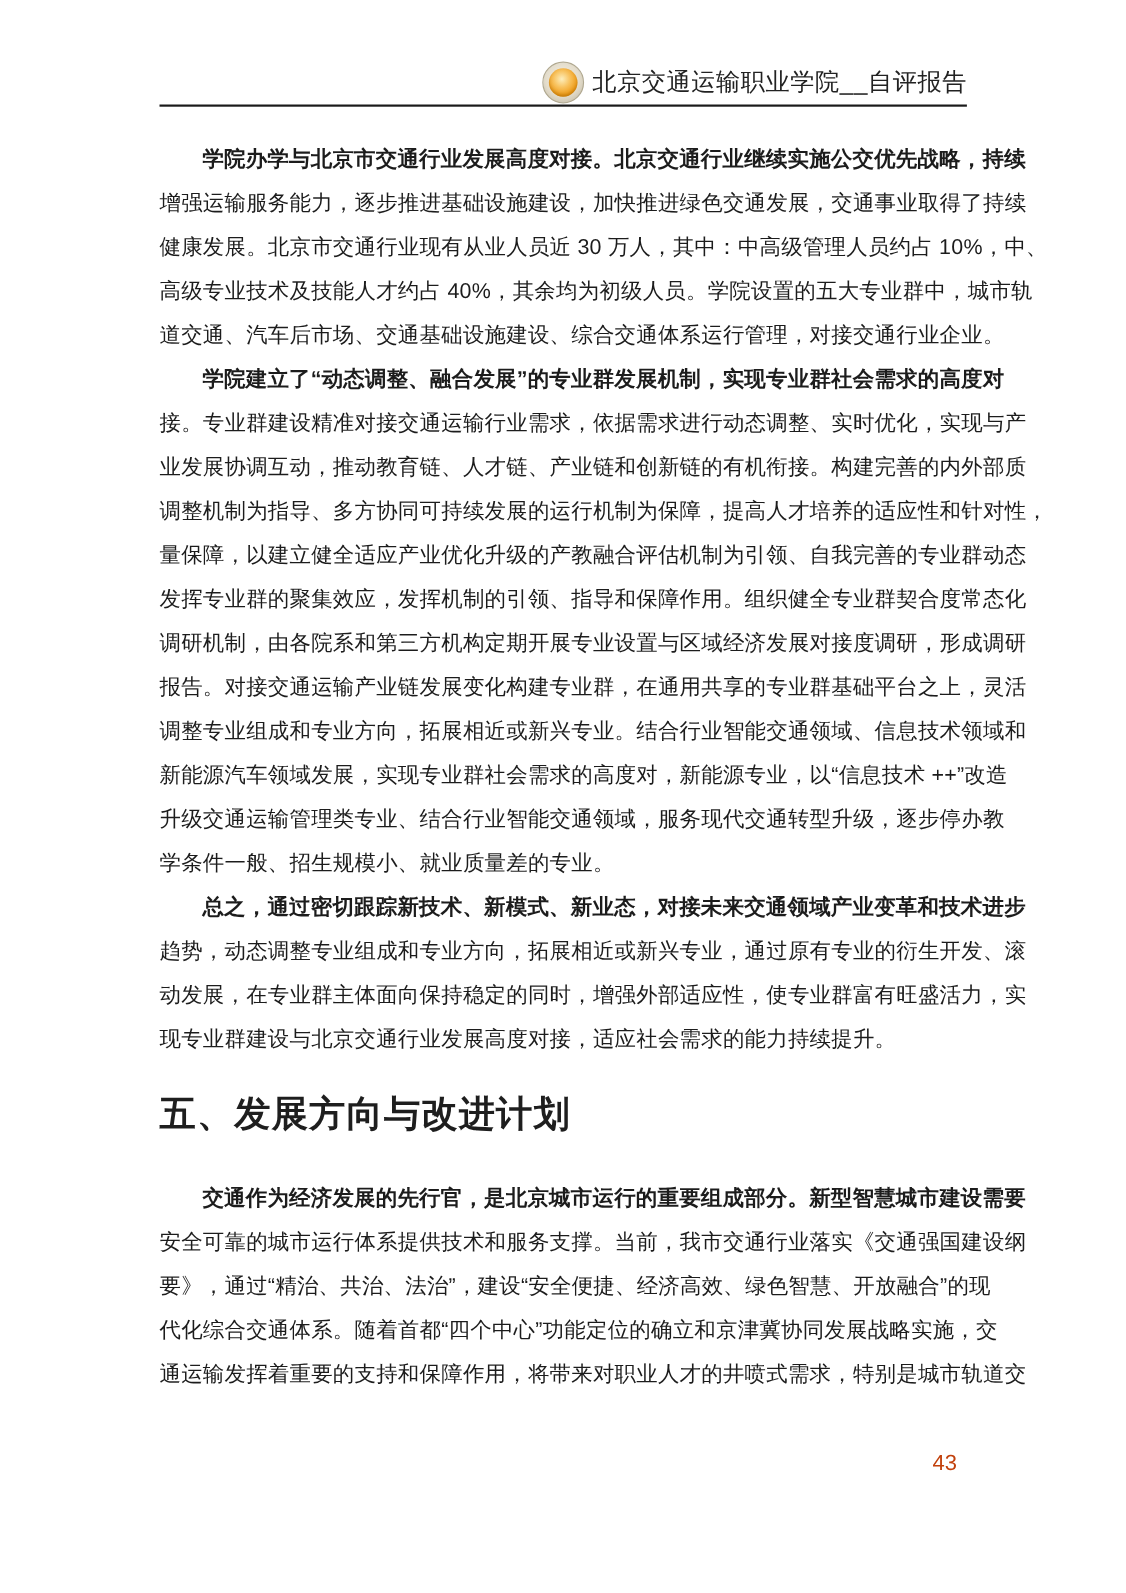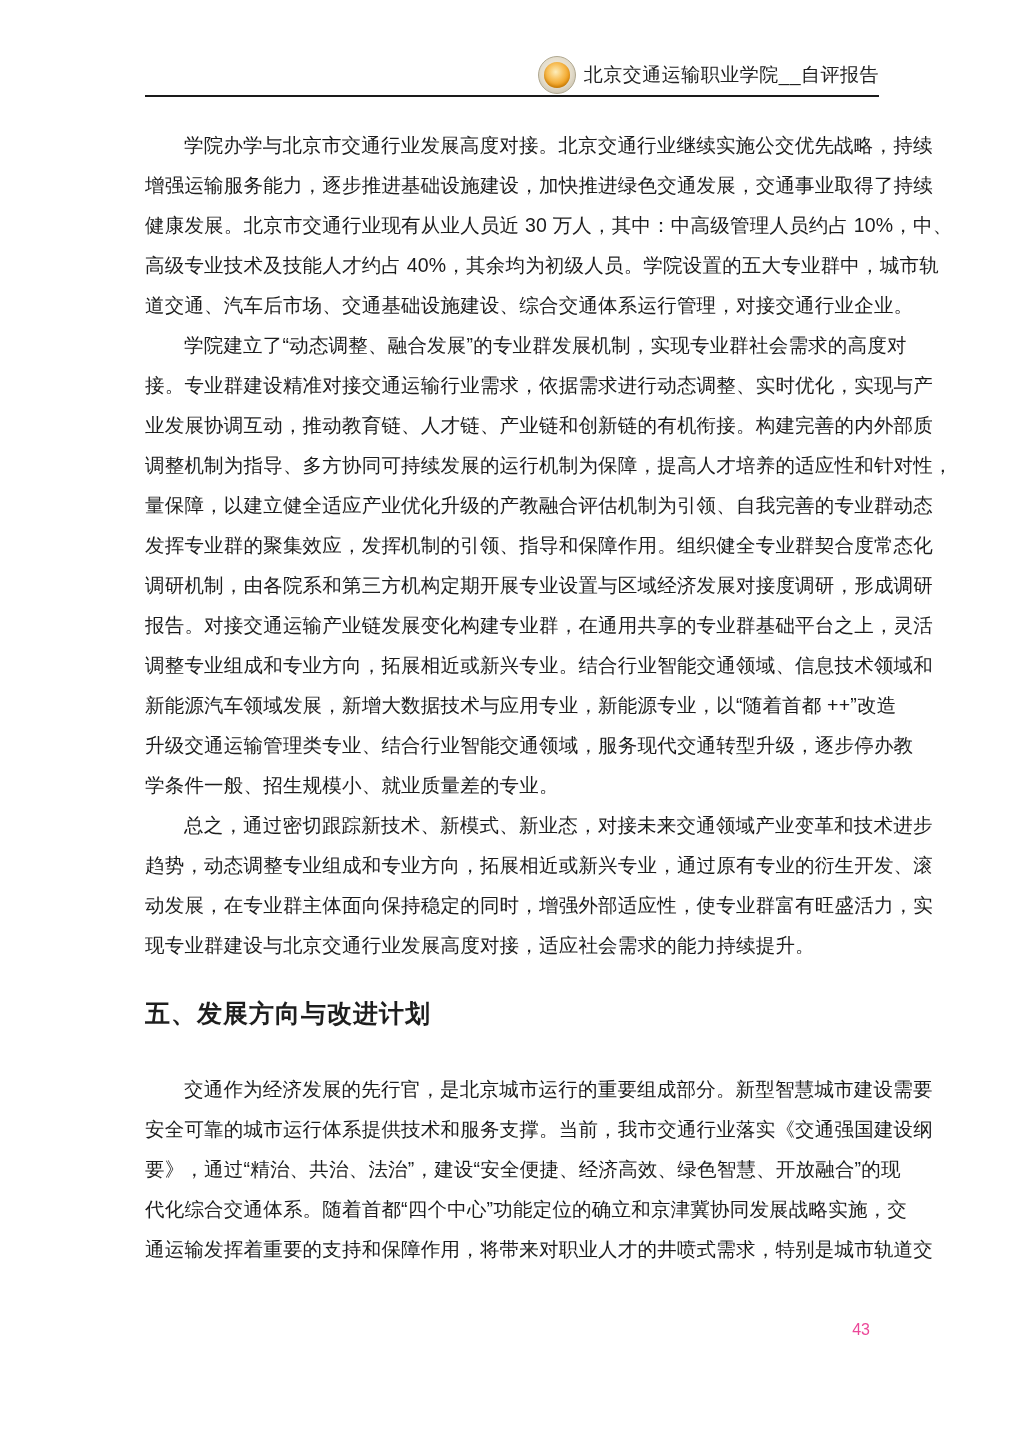--- a/index.html
+++ b/index.html
@@ -41,21 +41,21 @@
     align-items: center;
     justify-content: center;
   }
   .seal-core {
     width: 26px; height: 26px;
     border-radius: 50%;
     background: radial-gradient(circle at 45% 38%, #fdeebc 0%, #f8c25e 35%, #ef9c18 68%, #c97d0a 100%);
     box-shadow: inset 0 -2px 3px rgba(150,90,0,.45);
   }
   .header-title {
-    font-size: 19px;
+    font-size: 22px;
     line-height: 26px;
     color: #222;
     letter-spacing: 0.5px;
     white-space: nowrap;
   }
   .header-rule {
     position: absolute;
     left: 0; top: 95px;
     width: 734px;
     height: 2px;
@@ -73,42 +73,42 @@
     height: 40px;
     line-height: 40px;
     font-size: 19.5px;
     color: #1c1c1c;
     text-align: justify;
     text-align-last: justify;
     text-justify: inter-character;
     white-space: nowrap;
     letter-spacing: 0.2px;
   }
-  .line.first { text-indent: 39px; }
+  .line.first { text-indent: 39px; font-weight: bold; }
   .line.final { text-align-last: left; }
 
   .section-heading {
     font-family: "Liberation Serif", "DejaVu Serif", serif;
     font-weight: bold;
-    font-size: 25px;
+    font-size: 33px;
     line-height: 36px;
     color: #1e1e1e;
     margin-top: 31px;
     margin-bottom: 37px;
     letter-spacing: 1px;
   }
 
   
   .page-number {
     position: absolute;
     top: 1320px;
     right: 154px;
-    font-size: 16px;
+    font-size: 20px;
     line-height: 20px;
-    color: #ec4899;
+    color: #c2410c;
   }
 </style>
 </head>
 <body>
 
 <div class="page">
 
   <div class="header">
     <div class="header-inner">
       <div class="seal">
@@ -130,21 +130,21 @@
       <div class="paragraph">
         <div class="line first">学院建立了“动态调整、融合发展”的专业群发展机制，实现专业群社会需求的高度对</div>
         <div class="line">接。专业群建设精准对接交通运输行业需求，依据需求进行动态调整、实时优化，实现与产</div>
         <div class="line">业发展协调互动，推动教育链、人才链、产业链和创新链的有机衔接。构建完善的内外部质</div>
         <div class="line">调整机制为指导、多方协同可持续发展的运行机制为保障，提高人才培养的适应性和针对性，</div>
         <div class="line">量保障，以建立健全适应产业优化升级的产教融合评估机制为引领、自我完善的专业群动态</div>
         <div class="line">发挥专业群的聚集效应，发挥机制的引领、指导和保障作用。组织健全专业群契合度常态化</div>
         <div class="line">调研机制，由各院系和第三方机构定期开展专业设置与区域经济发展对接度调研，形成调研</div>
         <div class="line">报告。对接交通运输产业链发展变化构建专业群，在通用共享的专业群基础平台之上，灵活</div>
         <div class="line">调整专业组成和专业方向，拓展相近或新兴专业。结合行业智能交通领域、信息技术领域和</div>
-        <div class="line">新能源汽车领域发展，新增大数据技术与应用专业，新能源专业，以“随着首都 ++”改造</div>
+        <div class="line">新能源汽车领域发展，实现专业群社会需求的高度对，新能源专业，以“信息技术 ++”改造</div>
         <div class="line">升级交通运输管理类专业、结合行业智能交通领域，服务现代交通转型升级，逐步停办教</div>
         <div class="line final">学条件一般、招生规模小、就业质量差的专业。</div>
       </div>
       <div class="paragraph">
         <div class="line first">总之，通过密切跟踪新技术、新模式、新业态，对接未来交通领域产业变革和技术进步</div>
         <div class="line">趋势，动态调整专业组成和专业方向，拓展相近或新兴专业，通过原有专业的衍生开发、滚</div>
         <div class="line">动发展，在专业群主体面向保持稳定的同时，增强外部适应性，使专业群富有旺盛活力，实</div>
         <div class="line final">现专业群建设与北京交通行业发展高度对接，适应社会需求的能力持续提升。</div>
       </div>
       <h2 class="section-heading">五、发展方向与改进计划</h2>

